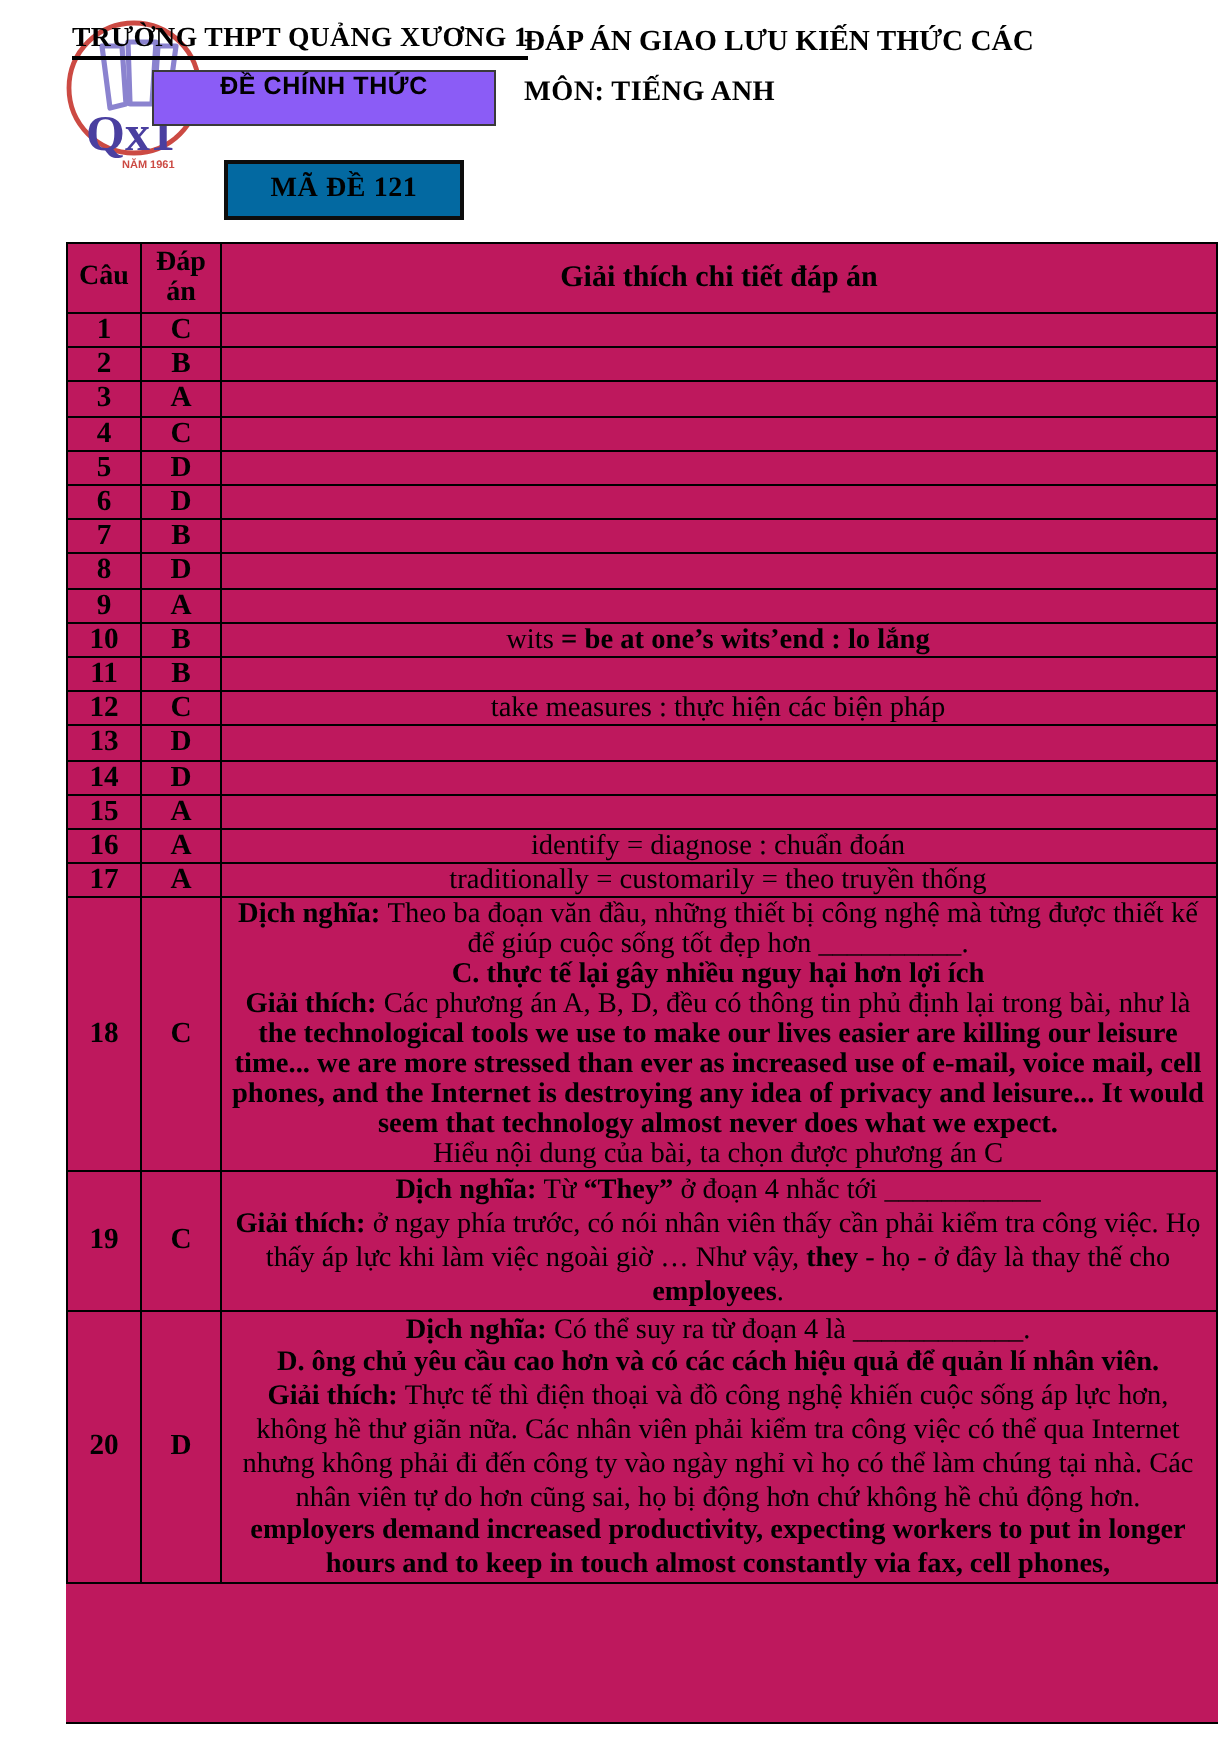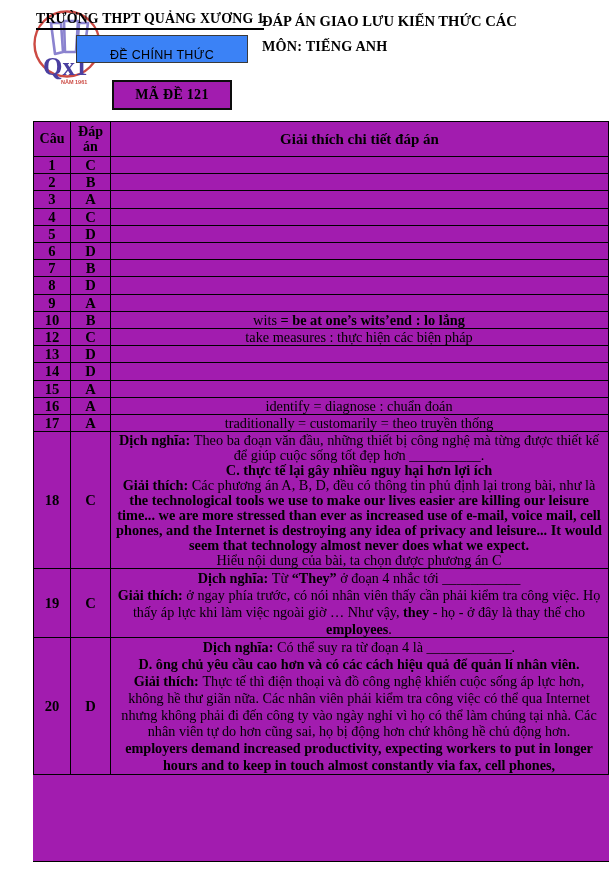--- a/index.html
+++ b/index.html
@@ -13,42 +13,42 @@
 
   
   .school-name{
     position:absolute;left:36px;top:11px;z-index:3;
     font-weight:bold;font-size:13.8px;letter-spacing:.2px;
     border-bottom:2.2px solid #000;padding-bottom:1px;white-space:nowrap;
   }
   .logo{position:absolute;left:28px;top:8px;width:82px;height:88px;z-index:1;}
   .official-box{
     position:absolute;left:76px;top:35px;width:170px;height:26px;z-index:2;
-    background:#3b82f6;border:1.5px solid #3a3a3a;
-    display:flex;align-items:flex-end;justify-content:center;
-    font-family:"Liberation Sans", sans-serif;font-weight:normal;font-size:12.5px;
+    background:#8b5cf6;border:1.5px solid #3a3a3a;
+    display:flex;align-items:flex-start;justify-content:center;
+    font-family:"Liberation Sans", sans-serif;font-weight:bold;font-size:12.5px;
     letter-spacing:.3px;
   }
   .code-box{
     position:absolute;left:112px;top:80px;width:116px;height:26px;z-index:2;
-    background:#a21caf;border:2px solid #0d0d0d;
+    background:#0369a1;border:2px solid #0d0d0d;
     display:flex;align-items:center;justify-content:center;
     font-weight:bold;font-size:14px;letter-spacing:.3px;
   }
   .right-header{
     position:absolute;left:262px;top:13px;width:350px;z-index:3;
     text-align:left;font-weight:bold;
   }
   .rh-line{font-size:14.6px;line-height:17.5px;white-space:nowrap;}
   .rh-subject{font-size:14.2px;margin-top:7px;letter-spacing:.2px;}
 
   
   .table-wrap{
     position:absolute;left:33px;top:121px;width:576px;height:740px;
-    overflow:hidden;border-bottom:1.6px solid #000;z-index:2;background:#a21caf;
+    overflow:hidden;border-bottom:1.6px solid #000;z-index:2;background:#be185d;
   }
   table.anskey{border-collapse:collapse;width:575px;table-layout:fixed;}
   .anskey col.c-q{width:37px;}
   .anskey col.c-a{width:40px;}
   .anskey col.c-e{width:498px;}
   .anskey th,.anskey td{border:1.5px solid #000;}
   .anskey thead th{
     font-weight:bold;text-align:center;vertical-align:middle;
     height:34px;padding:0;font-size:14px;line-height:1.08;
   }
@@ -156,20 +156,25 @@
             <td class="q">9</td>
             <td class="a">A</td>
             <td class="e"></td>
           </tr>
           <tr class="s">
             <td class="q">10</td>
             <td class="a">B</td>
             <td class="e"><span>wits </span><b>= be at one’s wits’end : lo lắng</b></td>
           </tr>
           <tr class="s">
+            <td class="q">11</td>
+            <td class="a">B</td>
+            <td class="e"></td>
+          </tr>
+          <tr class="s">
             <td class="q">12</td>
             <td class="a">C</td>
             <td class="e"><span>take measures : thực hiện các biện pháp</span></td>
           </tr>
           <tr class="s">
             <td class="q">13</td>
             <td class="a">D</td>
             <td class="e"></td>
           </tr>
           <tr class="s">

